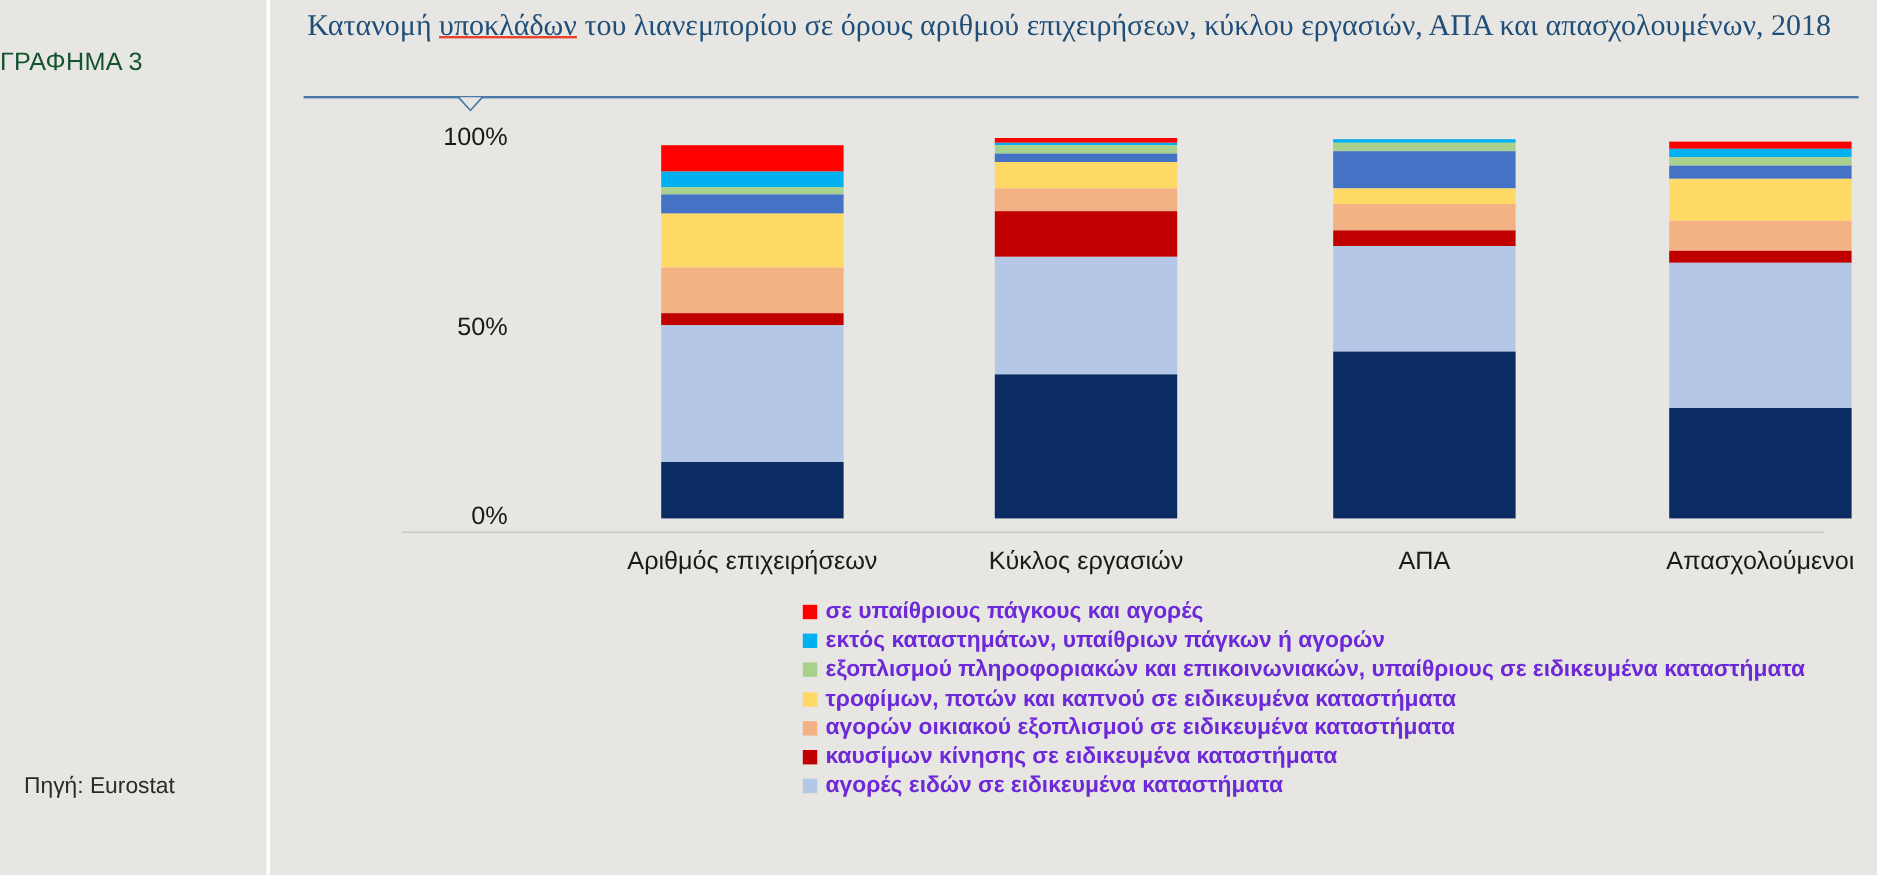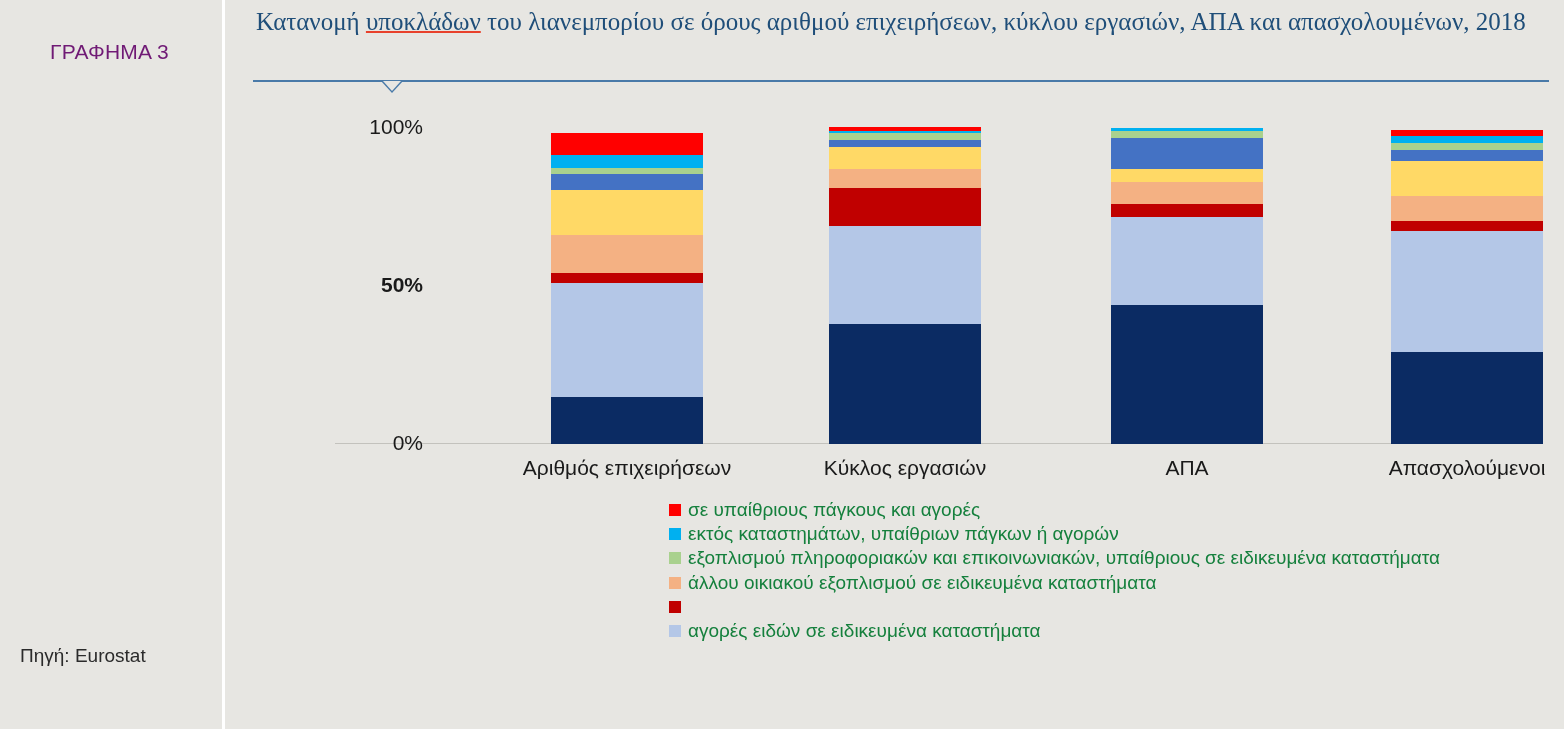--- a/index.html
+++ b/index.html
@@ -10,22 +10,21 @@
     overflow:hidden;
     position:relative;
   }
   
   #left-rail{
     position:absolute;left:0;top:0;width:219px;height:729px;
     background:#e7e6e2;
   }
   #figure-label{
     position:absolute;left:0;top:40px;width:219px;
-    text-align:center;
-    color:#701a75;
+    color:#14532d;
     font-size:21px;
     letter-spacing:.2px;
     white-space:nowrap;
   }
   #source-note{
     position:absolute;left:20px;top:645px;
     color:#2b2b2b;font-size:19px;white-space:nowrap;
   }
   #rail-divider{
     position:absolute;left:222px;top:0;width:3px;height:729px;
@@ -57,21 +56,21 @@
   }
   #title-caret::after{
     content:"";position:absolute;left:-9px;top:-12px;
     width:0;height:0;
     border-left:9px solid transparent;
     border-right:9px solid transparent;
     border-top:10px solid #e7e6e2;
   }
   
   #plot{
-    position:absolute;left:100px;top:128px;
+    position:absolute;left:100px;top:116px;
     width:1185px;height:316px;
   }
   #axis-line{
     position:absolute;left:100px;top:443px;width:1185px;height:1px;
     background:#c3c2bd;
   }
   .ytick{
     position:absolute;
     right:1196px;            
     text-align:right;
@@ -101,23 +100,24 @@
   .legend-row{
     display:flex;align-items:center;
     height:24.2px;
   }
   .legend-swatch{
     width:12px;height:12px;
     margin-right:7px;
     flex:0 0 12px;
   }
   .legend-text{
-    color:#15803d;
+    color:#6d28d9;
     font-size:19px;
     white-space:nowrap;
+    font-weight:bold;
   }
 </style>
 </head>
 <body>
 
 <div id="left-rail">
   <div id="figure-label">ΓΡΑΦΗΜΑ 3</div>
   <div id="source-note">Πηγή: Eurostat</div>
 </div>
 <div id="rail-divider"></div>
@@ -129,21 +129,21 @@
   </div>
 
   <div id="title-rule"></div>
   <div id="title-caret"></div>
 
   <div id="axis-line"></div>
 
   <div id="plot">
     <div id="ytick-wrap">
         <div class="ytick" style="top: -13px;">100%</div>
-        <div class="ytick" style="top: 145px; font-weight: bold;">50%</div>
+        <div class="ytick" style="top: 145px;">50%</div>
         <div class="ytick" style="top: 303px;">0%</div>
       </div>
   <div class="bar-group" style="left: 216px; width: 152px;">
         <div class="seg" style="height: 47.4px; background: rgb(11, 43, 99);"></div>
         <div class="seg" style="height: 113.76px; background: rgb(180, 199, 231);"></div>
         <div class="seg" style="height: 9.48px; background: rgb(192, 0, 0);"></div>
         <div class="seg" style="height: 37.92px; background: rgb(244, 177, 131);"></div>
         <div class="seg" style="height: 45.82px; background: rgb(255, 217, 102);"></div>
         <div class="seg" style="height: 15.8px; background: rgb(68, 114, 196);"></div>
         <div class="seg" style="height: 6.32px; background: rgb(169, 209, 142);"></div>
@@ -195,24 +195,29 @@
       </div>
       <div class="legend-row">
         <span class="legend-swatch" style="background: rgb(0, 176, 240);"></span>
         <span class="legend-text">εκτός καταστημάτων, υπαίθριων πάγκων ή αγορών</span>
       </div>
       <div class="legend-row">
         <span class="legend-swatch" style="background: rgb(169, 209, 142);"></span>
         <span class="legend-text">εξοπλισμού πληροφοριακών και επικοινωνιακών, υπαίθριους σε ειδικευμένα καταστήματα</span>
       </div>
       <div class="legend-row">
+        <span class="legend-swatch" style="background: rgb(255, 217, 102);"></span>
+        <span class="legend-text">τροφίμων, ποτών και καπνού σε ειδικευμένα καταστήματα</span>
+      </div>
+      <div class="legend-row">
         <span class="legend-swatch" style="background: rgb(244, 177, 131);"></span>
-        <span class="legend-text">άλλου οικιακού εξοπλισμού σε ειδικευμένα καταστήματα</span>
+        <span class="legend-text">αγορών οικιακού εξοπλισμού σε ειδικευμένα καταστήματα</span>
       </div>
       <div class="legend-row">
         <span class="legend-swatch" style="background: rgb(192, 0, 0);"></span>
+        <span class="legend-text">καυσίμων κίνησης σε ειδικευμένα καταστήματα</span>
       </div>
       <div class="legend-row">
         <span class="legend-swatch" style="background: rgb(180, 199, 231);"></span>
         <span class="legend-text">αγορές ειδών σε ειδικευμένα καταστήματα</span>
       </div>
     </div>
   </div>
 
 </body></html>

